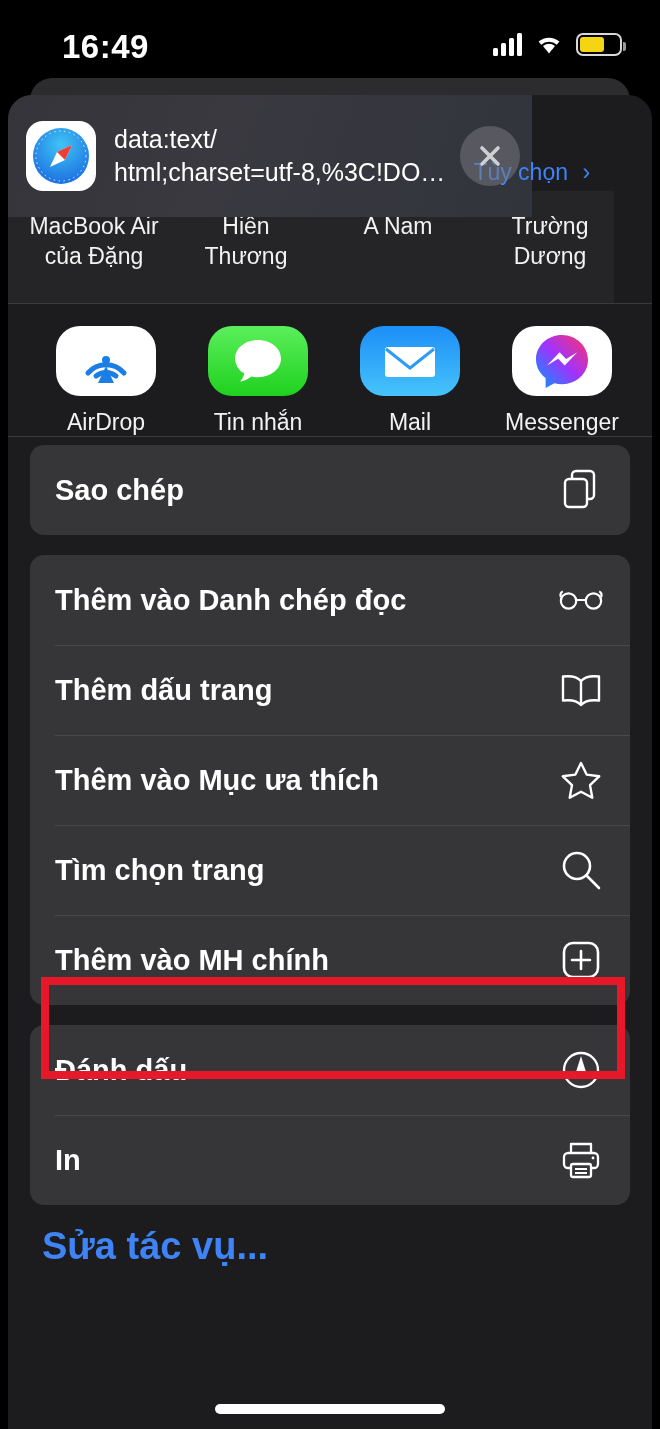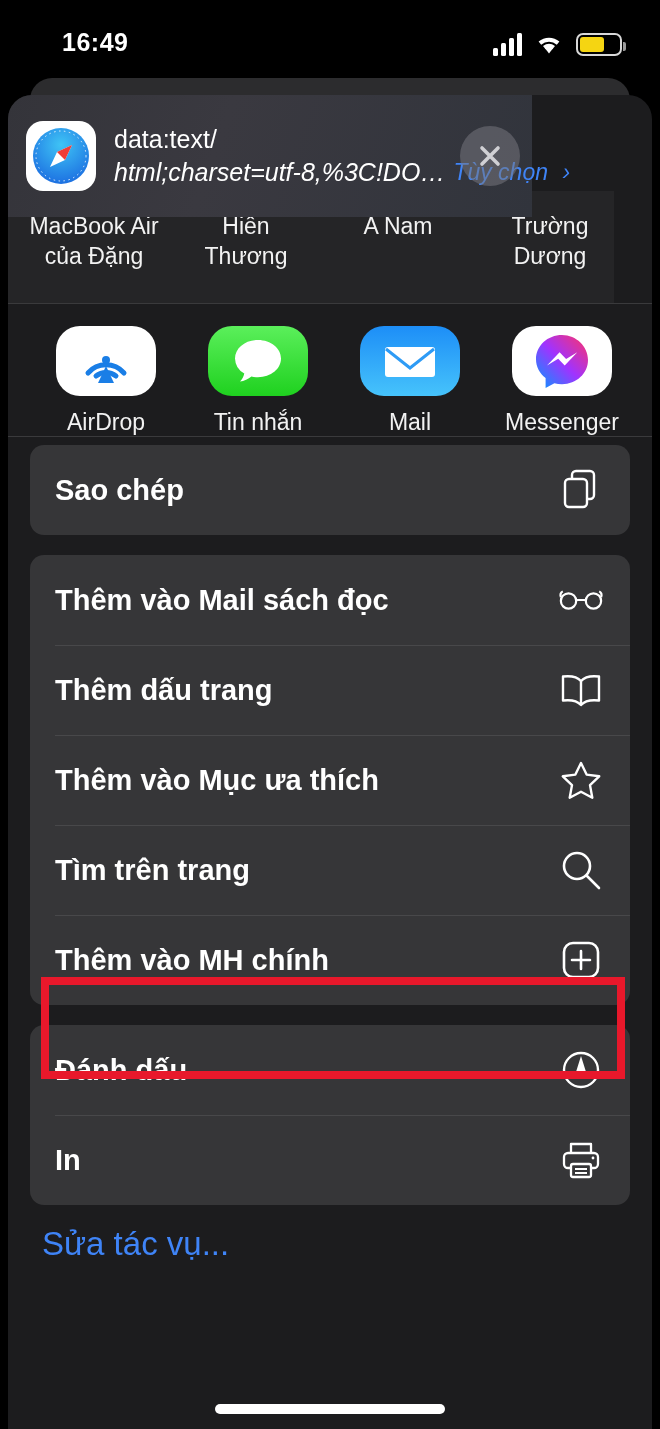--- a/index.html
+++ b/index.html
@@ -5,21 +5,21 @@
   * { margin:0; padding:0; box-sizing:border-box; }
   html,body { background:#000; }
   body {
     width:660px; height:1429px; position:relative; overflow:hidden;
     font-family:"Liberation Sans","DejaVu Sans",sans-serif;
     color:#fff; -webkit-font-smoothing:antialiased;
   }
 
   
   .statusbar{position:absolute;top:0;left:0;width:660px;height:92px;z-index:40;}
-  .sb-time{position:absolute;left:62px;top:28px;font-size:25px;font-weight:600;letter-spacing:.5px;}
+  .sb-time{position:absolute;left:62px;top:28px;font-size:33px;font-weight:600;letter-spacing:.5px;}
   .sb-right{position:absolute;right:38px;top:32px;display:flex;align-items:center;gap:12px;}
   .bars{display:flex;align-items:flex-end;gap:3px;height:24px;}
   .bars i{display:block;width:5px;background:#fff;border-radius:1.5px;}
   .bars i:nth-child(1){height:8px}.bars i:nth-child(2){height:13px}
   .bars i:nth-child(3){height:18px}.bars i:nth-child(4){height:23px}
   .batt{width:46px;height:23px;border:2px solid #d8d8d8;border-radius:7px;position:relative;padding:2px;}
   .batt span{display:block;height:100%;width:62%;background:#f5d512;border-radius:3px;}
   .batt:after{content:"";position:absolute;right:-6px;top:7px;width:3px;height:9px;background:#9b9b9b;border-radius:0 2px 2px 0;}
 
   
@@ -27,21 +27,21 @@
   .sheet{position:absolute;left:8px;top:95px;width:644px;height:1334px;background:#1c1c1e;border-radius:24px 24px 0 0;z-index:2;overflow:hidden;}
 
   
   .share-header{position:absolute;left:0;top:0;width:524px;height:122px;
     background:linear-gradient(110deg,#34343a 0%,#3a3940 40%,#31343c 100%);
     display:flex;align-items:center;padding:0 12px 0 18px;z-index:12;}
   .safari-icon{width:70px;height:70px;border-radius:17px;background:#fff;flex:0 0 auto;
     display:flex;align-items:center;justify-content:center;}
   .hdr-text{margin-left:18px;flex:1 1 auto;min-width:0;}
   .hdr-line{font-size:25px;line-height:33px;color:#fff;white-space:nowrap;}
-  .hdr-line2{display:flex;align-items:center;gap:8px;font-style:italic;}
+  .hdr-line2{display:flex;align-items:center;gap:28px;}
   .hdr-opts{color:#3f84f7;font-size:23px;white-space:nowrap;}
   .chev{display:inline-block;margin-left:8px;}
   .close-btn{width:60px;height:60px;border-radius:50%;background:rgba(120,120,128,.52);
     display:flex;align-items:center;justify-content:center;flex:0 0 auto;margin-left:6px;}
 
   
   .contacts{position:absolute;left:0;top:96px;width:606px;height:112px;background:#252527;z-index:6;
     display:flex;padding-left:10px;}
   .contact{width:152px;flex:0 0 auto;text-align:center;padding-top:20px;}
   .contact .cname{font-size:23px;line-height:30px;color:#f2f2f2;}
@@ -58,21 +58,21 @@
   .ic-messenger{background:#fff;}
   .apps-sep{position:absolute;left:0;top:341px;width:644px;height:1px;background:#3a3a3c;z-index:5;}
 
   
   .groups{position:absolute;left:0;top:350px;width:644px;z-index:4;}
   .group{margin:0 22px 20px 22px;background:#363638;border-radius:14px;overflow:hidden;}
   .row{height:90px;display:flex;align-items:center;padding:0 26px 0 25px;position:relative;font-weight:bold;}
   .row + .row:before{content:"";position:absolute;left:25px;right:0;top:0;height:1px;background:#48484a;}
   .row-label{font-size:29px;color:#fff;flex:1 1 auto;}
   .row-icon{width:46px;height:46px;flex:0 0 auto;display:flex;align-items:center;justify-content:center;}
-  .edit-actions{margin:12px 22px 0 34px;font-size:33px;color:#3f84f7;}
+  .edit-actions{margin:12px 22px 0 34px;font-size:38px;color:#3f84f7;font-weight:bold;}
 
   
   .annot{position:absolute;left:41px;top:977px;width:584px;height:102px;border:8px solid #e8182b;z-index:30;pointer-events:none;}
 
   
   .home-ind{position:absolute;left:215px;top:1404px;width:230px;height:10px;background:#fff;border-radius:6px;z-index:35;}
 
   svg{display:block;}
 </style>
 </head>
@@ -190,21 +190,21 @@
           <svg width="40" height="44" viewBox="0 0 40 44" fill="none" stroke="#fff" stroke-width="2.4">
             <rect x="11" y="3" width="22" height="28" rx="4"></rect>
               <rect x="4" y="11" width="22" height="28" rx="4" fill="#363638"></rect>
           </svg>
         </div>
       </div>
     </div>
 
     <div class="group">
       <div class="row">
-        <div class="row-label">Thêm vào Mail sách đọc</div>
+        <div class="row-label">Thêm vào Danh chép đọc</div>
         <div class="row-icon">
           <svg width="48" height="26" viewBox="0 0 48 26" fill="none" stroke="#fff" stroke-width="2.3">
             <circle cx="11" cy="14" r="8"></circle>
               <circle cx="37" cy="14" r="8"></circle>
               <path d="M19 13h10M3 10C2 7 3 5 5 4M45 10c1-3 0-5-2-6"></path>
           </svg>
         </div>
       </div>
       <div class="row">
         <div class="row-label">Thêm dấu trang</div>
@@ -217,21 +217,21 @@
       </div>
       <div class="row">
         <div class="row-label">Thêm vào Mục ưa thích</div>
         <div class="row-icon">
           <svg width="42" height="40" viewBox="0 0 42 40" fill="none" stroke="#fff" stroke-width="2.4" stroke-linejoin="round">
             <path d="M21 3l5.6 11.6 12.6 1.7-9.2 8.8 2.3 12.6L21 31.7 9.7 37.7 12 25.1 2.8 16.3l12.6-1.7z"></path>
           </svg>
         </div>
       </div>
       <div class="row">
-        <div class="row-label">Tìm trên trang</div>
+        <div class="row-label">Tìm chọn trang</div>
         <div class="row-icon">
           <svg width="42" height="42" viewBox="0 0 42 42" fill="none" stroke="#fff" stroke-width="2.6" stroke-linecap="round">
             <circle cx="17" cy="17" r="13"></circle>
               <path d="M27 27l12 12"></path>
           </svg>
         </div>
       </div>
       <div class="row">
         <div class="row-label">Thêm vào MH chính</div>
         <div class="row-icon">

